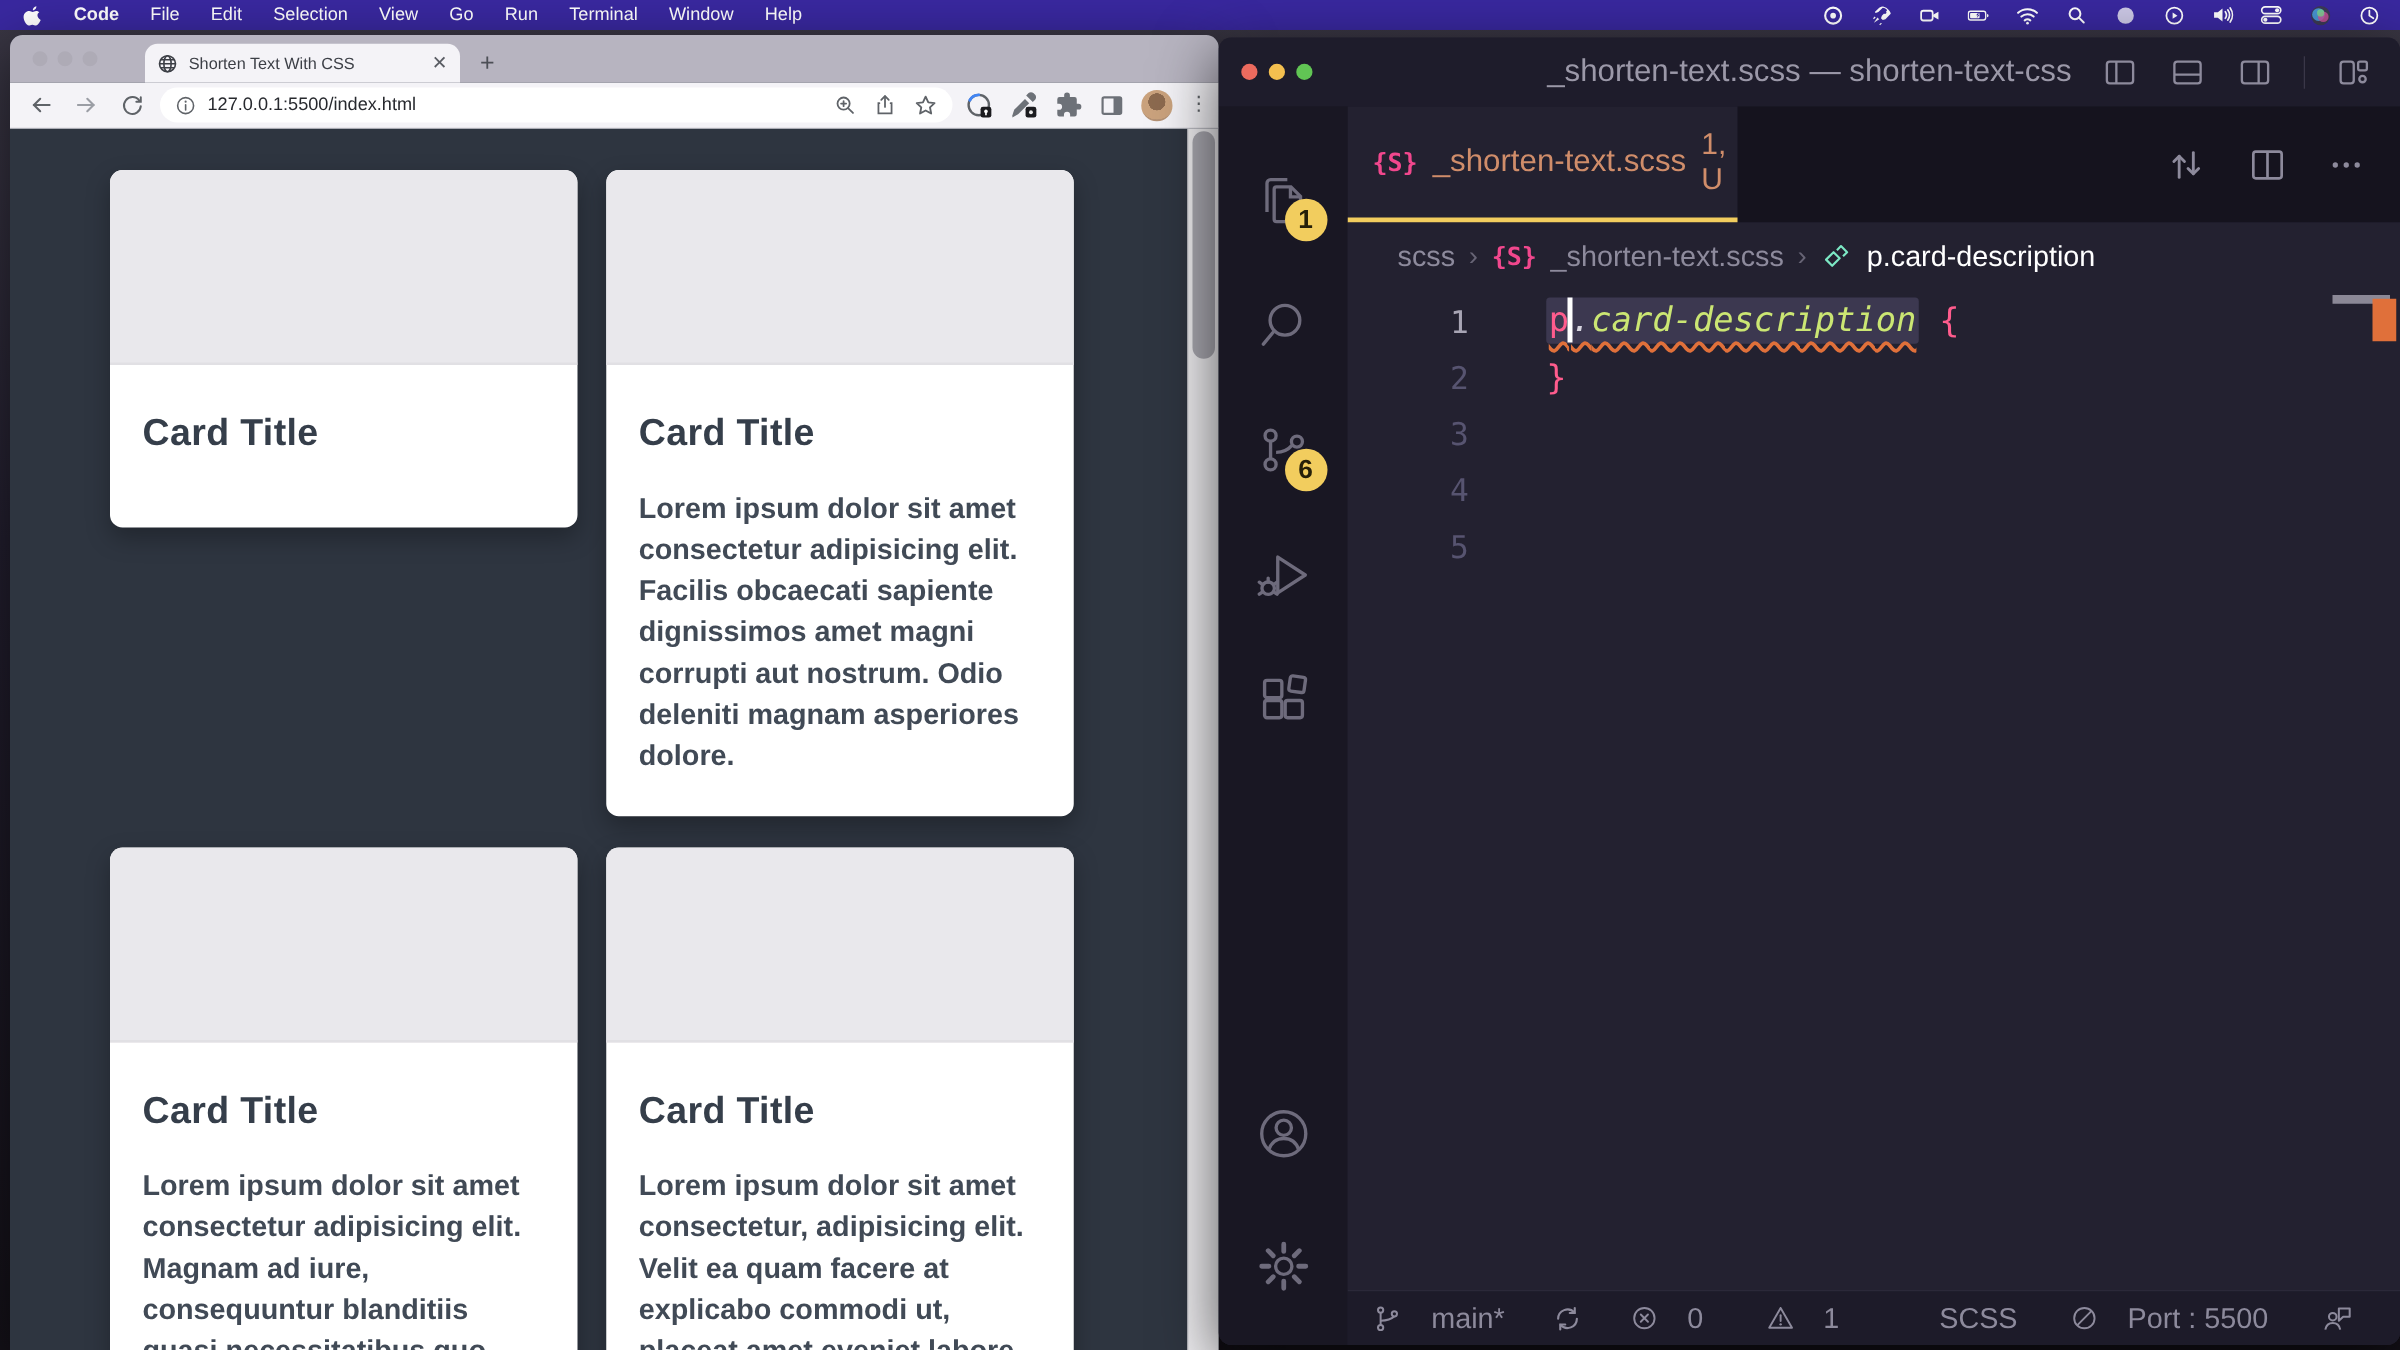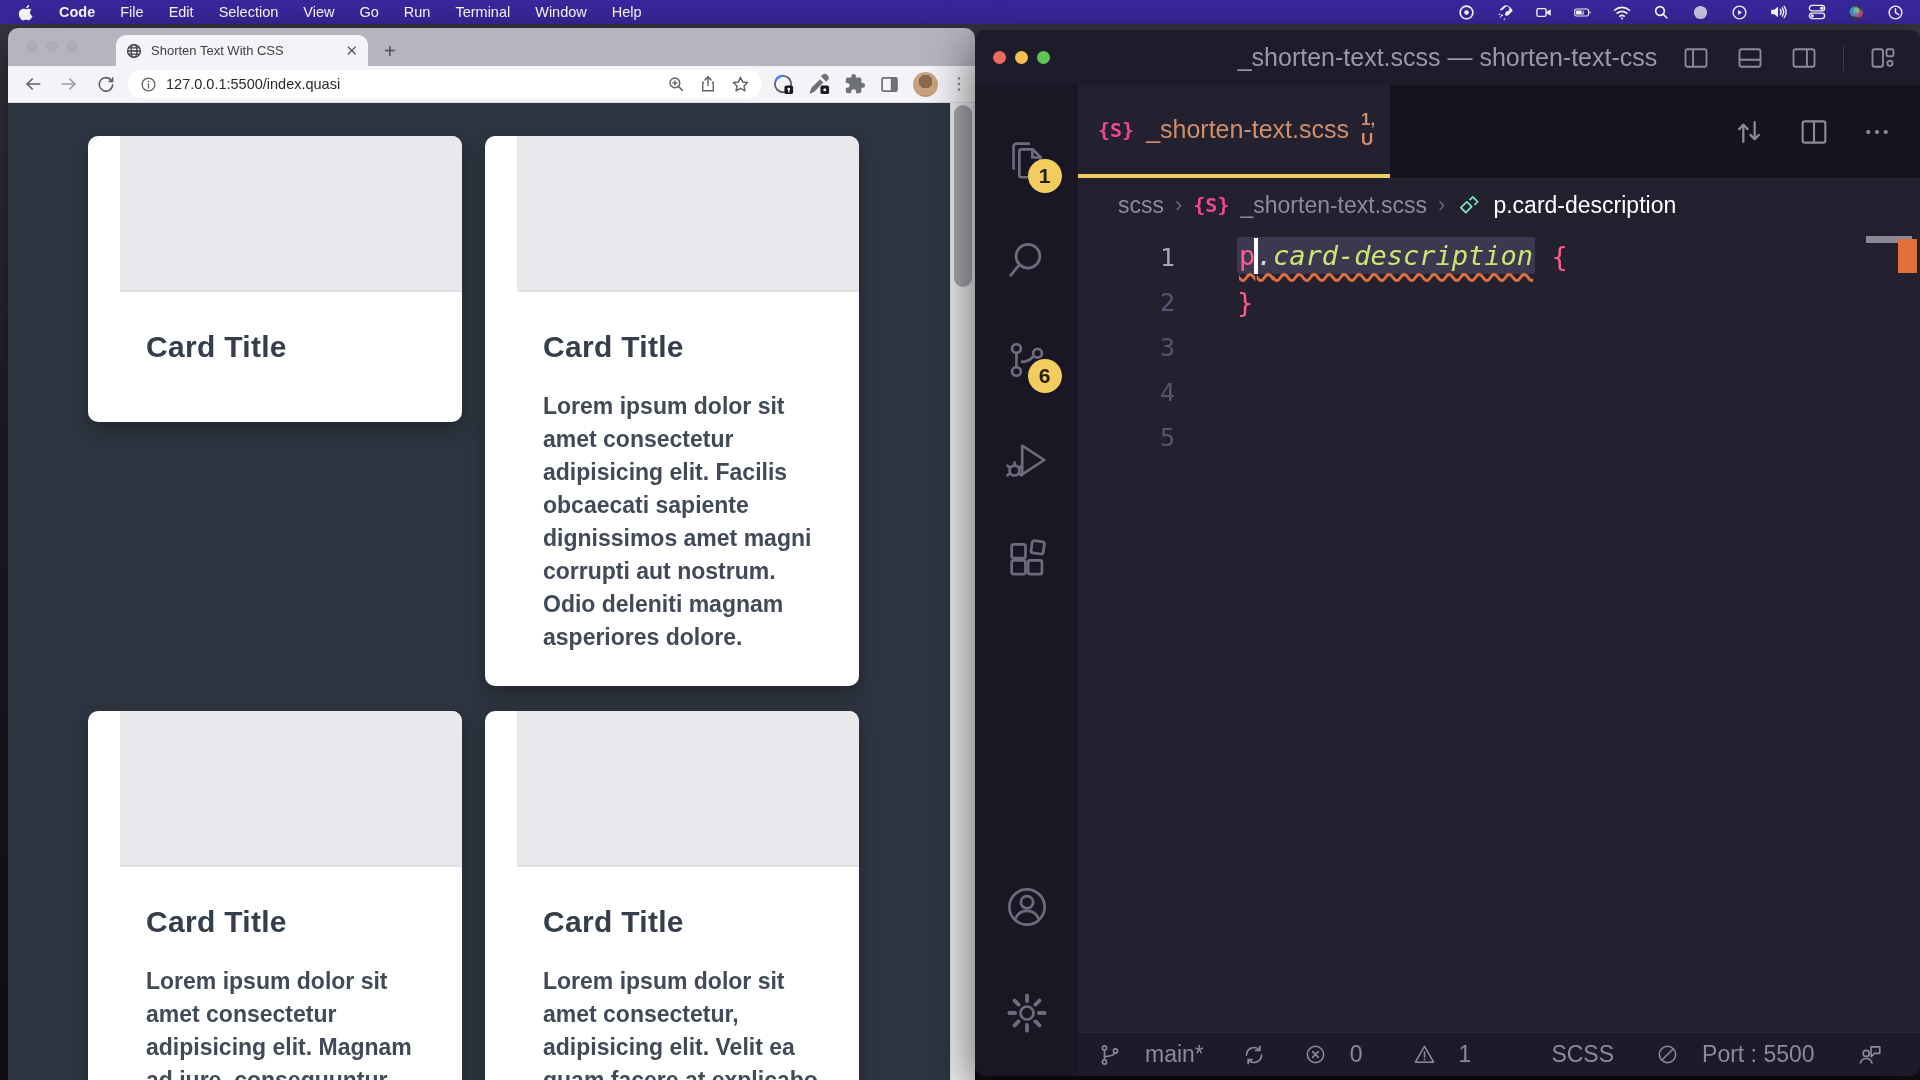--- a/index.html
+++ b/index.html
@@ -55,21 +55,21 @@
   }
   .omni-url{ white-space:nowrap; }
   .omni-right{ margin-left:auto; display:flex; gap:14px; align-items:center; color:#5f6368; }
   .ext-row{ display:flex; align-items:center; gap:13px; color:#5f6368; }
   .avatar{ width:25px; height:25px; border-radius:50%;
     background:radial-gradient(circle at 50% 38%, #8c6a4f 0 34%, #caa27d 35% 70%, #b59275 71%); }
   .menu-dots{ font-size:16px; color:#5f6368; letter-spacing:0; line-height:.35; text-align:center; width:12px; }
 
   .b-content{ position:absolute; top:75px; bottom:0; left:0; right:0; background:#2e3540; }
   .cards{ padding:33px 0 0 80px; display:grid; grid-template-columns:374px 374px; gap:25px 23px; align-items:start; }
-  .card{ background:#fff; border-radius:10px; overflow:hidden; box-shadow:0 8px 20px rgba(0,0,0,.28);padding-left:32px; }
+  .card{ background:#fff; border-radius:10px; overflow:hidden; box-shadow:0 8px 20px rgba(0,0,0,.28); }
   .card-img{ height:156px; background:#e9e8ec; border-bottom:2px solid #e1e0e4; }
   .card-pad{ padding:24px 26px 32px; }
   .card-title{ font-size:30px; font-weight:700; color:#353e4a; margin:14px 0 26px; letter-spacing:.3px; }
   .card-text{ font-size:23px; font-weight:600; color:#414a56; line-height:33px; }
   .b-scrollbar{ position:absolute; right:0; top:0; bottom:0; width:25px; background:#efeef1; border-left:1px solid #dcdbe0; }
   .b-thumb{ position:absolute; top:2px; left:3px; right:3px; height:182px; background:#a9a8b0; border-radius:9px; }
 
   
   .vscode{
     position:absolute; left:975px; top:30px; width:945px; height:1046px;
@@ -98,21 +98,21 @@
   }
 
   .editor-col{ flex:1; display:flex; flex-direction:column; min-width:0; }
   .v-tabbar{ height:93px; background:#15131e; flex:none; display:flex; align-items:stretch; }
   .v-tab{
     width:312px; background:#232130; display:flex; align-items:center; gap:12px;
     padding:0 20px; border-bottom:4px solid var(--accent_yellow,#f2cd5e);
   }
   .sass-ic{ color:var(--sass_pink,#f1478d); font-weight:700; font-size:20px; font-family:"DejaVu Sans Mono",monospace; }
   .v-tab-label{ color:var(--tab_orange,#d08d6a); font-size:25px; white-space:nowrap; }
-  .v-tab-deco{ color:var(--tab_orange,#d08d6a); font-size:17px;font-weight:bold; }
+  .v-tab-deco{ color:var(--tab_orange,#d08d6a); font-size:24px; }
   .mod-dot{ width:15px; height:15px; border-radius:50%; background:var(--accent_yellow,#f2cd5e); margin-left:4px; }
   .v-tab-actions{ margin-left:auto; display:flex; align-items:center; gap:32px; padding-right:28px; color:#8d8a9c; }
 
   .breadcrumbs{ height:54px; flex:none; display:flex; align-items:center; gap:11px;
     padding-left:40px; font-size:23px; color:#8d8a9c; white-space:nowrap; overflow:hidden; background:#232130; }
   .bc-sep{ color:#676475; font-size:22px; }
   .bc-symbol{ color:#ffffff; }
 
   .code-area{ flex:1; position:relative; font-family:"DejaVu Sans Mono",monospace; font-size:27px; padding-top:3px; overflow:hidden; }
   .code-line{ height:45px; display:flex; align-items:center; }
@@ -289,21 +289,21 @@
         </svg>
       </span>
     <div class="omnibox">
       <span>
           <svg width="17" height="17" viewBox="0 0 24 24" fill="none" stroke="#5f6368" stroke-width="1.8">
             <circle cx="12" cy="12" r="9"></circle>
             <path d="M12 11v6" stroke-linecap="round"></path>
             <circle cx="12" cy="7.5" r="1.2" fill="#5f6368" stroke="none"></circle>
           </svg>
         </span>
-      <span class="omni-url">127.0.0.1:5500/index.quasi</span>
+      <span class="omni-url">127.0.0.1:5500/index.html</span>
       <span class="omni-right">
         <span>
             <svg width="18" height="18" viewBox="0 0 24 24" fill="none" stroke="currentColor" stroke-width="1.9" stroke-linecap="round">
               <circle cx="10.5" cy="10.5" r="6.5"></circle>
               <path d="M15.5 15.5L20.5 20.5"></path>
               <path d="M7.8 10.5h5.4M10.5 7.8v5.4"></path>
             </svg>
           </span>
         <span>
             <svg width="18" height="18" viewBox="0 0 24 24" fill="none" stroke="currentColor" stroke-width="1.9" stroke-linecap="round">

